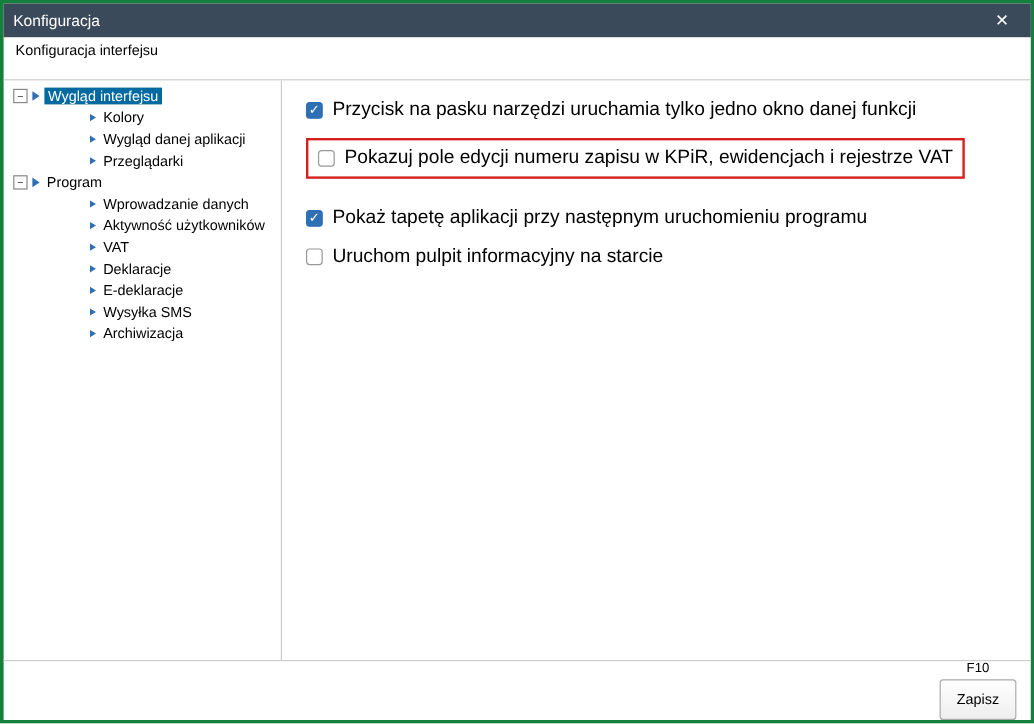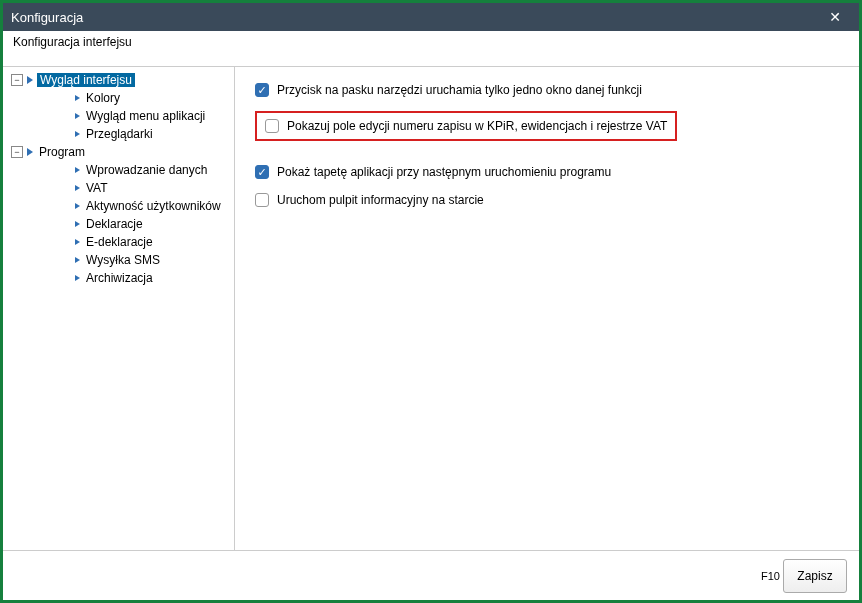--- a/index.html
+++ b/index.html
@@ -12,27 +12,27 @@
     .content { flex: 1; display: flex; overflow: hidden; }
     .tree { width: 232px; border-right: 1px solid #ccc; padding: 4px 0; overflow: auto; }
     .tree-row { display: flex; align-items: center; height: 18px; padding: 0 4px; cursor: pointer; white-space: nowrap; }
     .tree-row.selected .label-text { background: #0369a1; color: #fff; padding: 0 3px; }
     .toggle { width: 12px; height: 12px; border: 1px solid #888; display: inline-flex; align-items: center; justify-content: center; font-size: 9px; line-height: 1; margin-right: 4px; color: #333; background: #fff; }
     .tri { display: inline-block; width: 0; height: 0; border-left: 6px solid #2f6fb3; border-top: 4px solid transparent; border-bottom: 4px solid transparent; margin-right: 4px; }
     .tri.small { border-left: 5px solid #2f6fb3; border-top: 3px solid transparent; border-bottom: 3px solid transparent; }
     .indent-1 { padding-left: 8px; }
     .indent-2 { padding-left: 48px; margin-left: 24px; }
     .main { flex: 1; padding: 16px 16px 0 20px; }
-    .option-row { display: flex; align-items: center; margin-bottom: 14px; font-size: 12px; }
+    .option-row { display: flex; align-items: center; margin-bottom: 14px; font-size: 16px; }
     .chk { width: 14px; height: 14px; border: 1px solid #999; border-radius: 3px; margin-right: 8px; display: inline-flex; align-items: center; justify-content: center; background: #fff; flex-shrink: 0; }
     .chk.checked { background: #2f6fb3; border-color: #2f6fb3; }
     .chk.checked::after { content: "✓"; color: #fff; font-size: 11px; line-height: 1; }
     .highlight-box { border: 2px solid #d62020; padding: 6px 8px; margin-bottom: 24px; display: inline-flex; align-items: center; }
     .footer { height: 50px; border-top: 1px solid #ccc; display: flex; align-items: center; justify-content: flex-end; padding: 6px 12px; gap: 20px; }
-    .footer-col { display: flex; align-items: center; gap: 3px; font-size: 11px; }
+    .footer-col { display: flex; flex-direction: column; align-items: center; gap: 3px; font-size: 11px; }
     .btn { min-width: 64px; height: 34px; border: 1px solid #aaa; border-radius: 3px; background: linear-gradient(#fff,#eee); font-size: 12px; cursor: pointer; padding: 0 10px; }
     .label-text { padding: 0 2px; }
   </style>
 </head>
 <body>
 
 <div class="window">
   <div class="titlebar">
     <span class="title">Konfiguracja</span>
     <span class="close">✕</span>
@@ -45,43 +45,43 @@
         <span class="toggle">−</span>
         <span class="tri"></span>
         <span class="label-text">Wygląd interfejsu</span>
       </div>
       <div class="tree-row indent-2">
         <span class="tri small"></span>
         <span class="label-text">Kolory</span>
       </div>
       <div class="tree-row indent-2">
         <span class="tri small"></span>
-        <span class="label-text">Wygląd menu aplikacji</span>
+        <span class="label-text">Wygląd danej aplikacji</span>
       </div>
       <div class="tree-row indent-2">
         <span class="tri small"></span>
         <span class="label-text">Przeglądarki</span>
       </div>
 
       <div class="tree-row indent-1">
         <span class="toggle">−</span>
         <span class="tri"></span>
         <span class="label-text">Program</span>
       </div>
       <div class="tree-row indent-2">
         <span class="tri small"></span>
         <span class="label-text">Wprowadzanie danych</span>
       </div>
       <div class="tree-row indent-2">
         <span class="tri small"></span>
-        <span class="label-text">VAT</span>
+        <span class="label-text">Aktywność użytkowników</span>
       </div>
       <div class="tree-row indent-2">
         <span class="tri small"></span>
-        <span class="label-text">Aktywność użytkowników</span>
+        <span class="label-text">VAT</span>
       </div>
       <div class="tree-row indent-2">
         <span class="tri small"></span>
         <span class="label-text">Deklaracje</span>
       </div>
       <div class="tree-row indent-2">
         <span class="tri small"></span>
         <span class="label-text">E-deklaracje</span>
       </div>
       <div class="tree-row indent-2">

